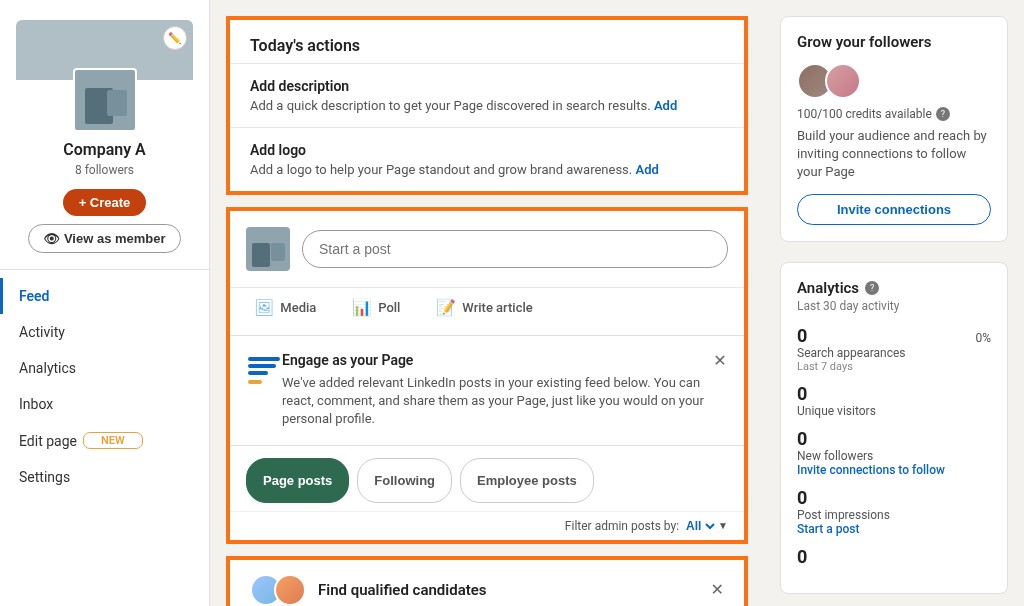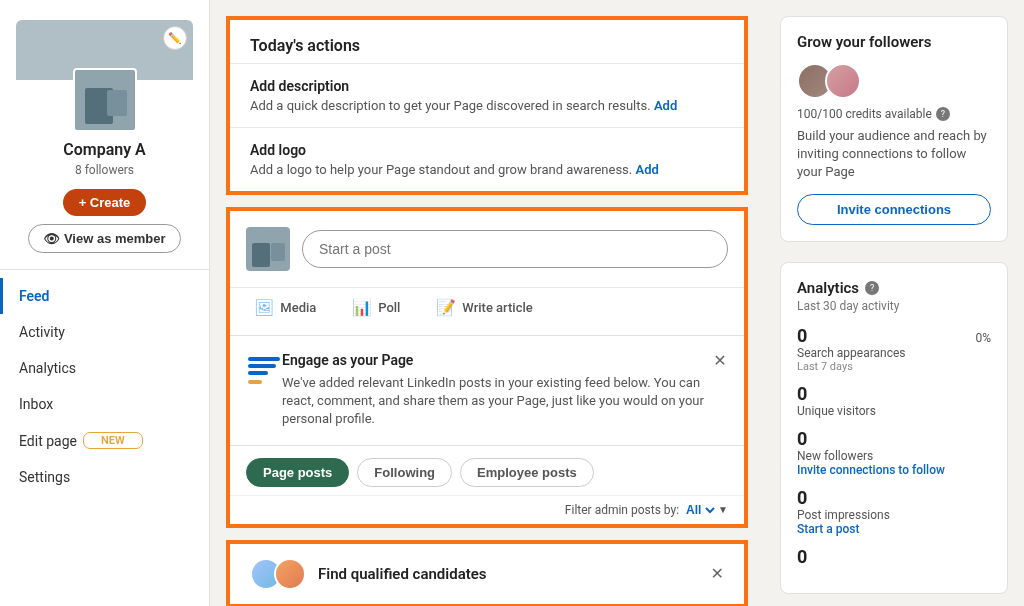--- a/index.html
+++ b/index.html
@@ -327,21 +327,21 @@
     
     .tabs-row {
       display: flex;
       align-items: center;
       gap: 8px;
       padding: 12px 16px 8px;
       border-top: 1px solid #e0e0e0;
     }
     .tab-btn {
       border-radius: 20px;
-      padding: 6px 16px;
+      padding: 14px 16px;
       font-size: 13px;
       font-weight: 600;
       cursor: pointer;
       border: 1.5px solid #ccc;
       background: #fff;
       color: #555;
     }
     .tab-btn.active {
       background: #2d6a4f;
       color: #fff;

